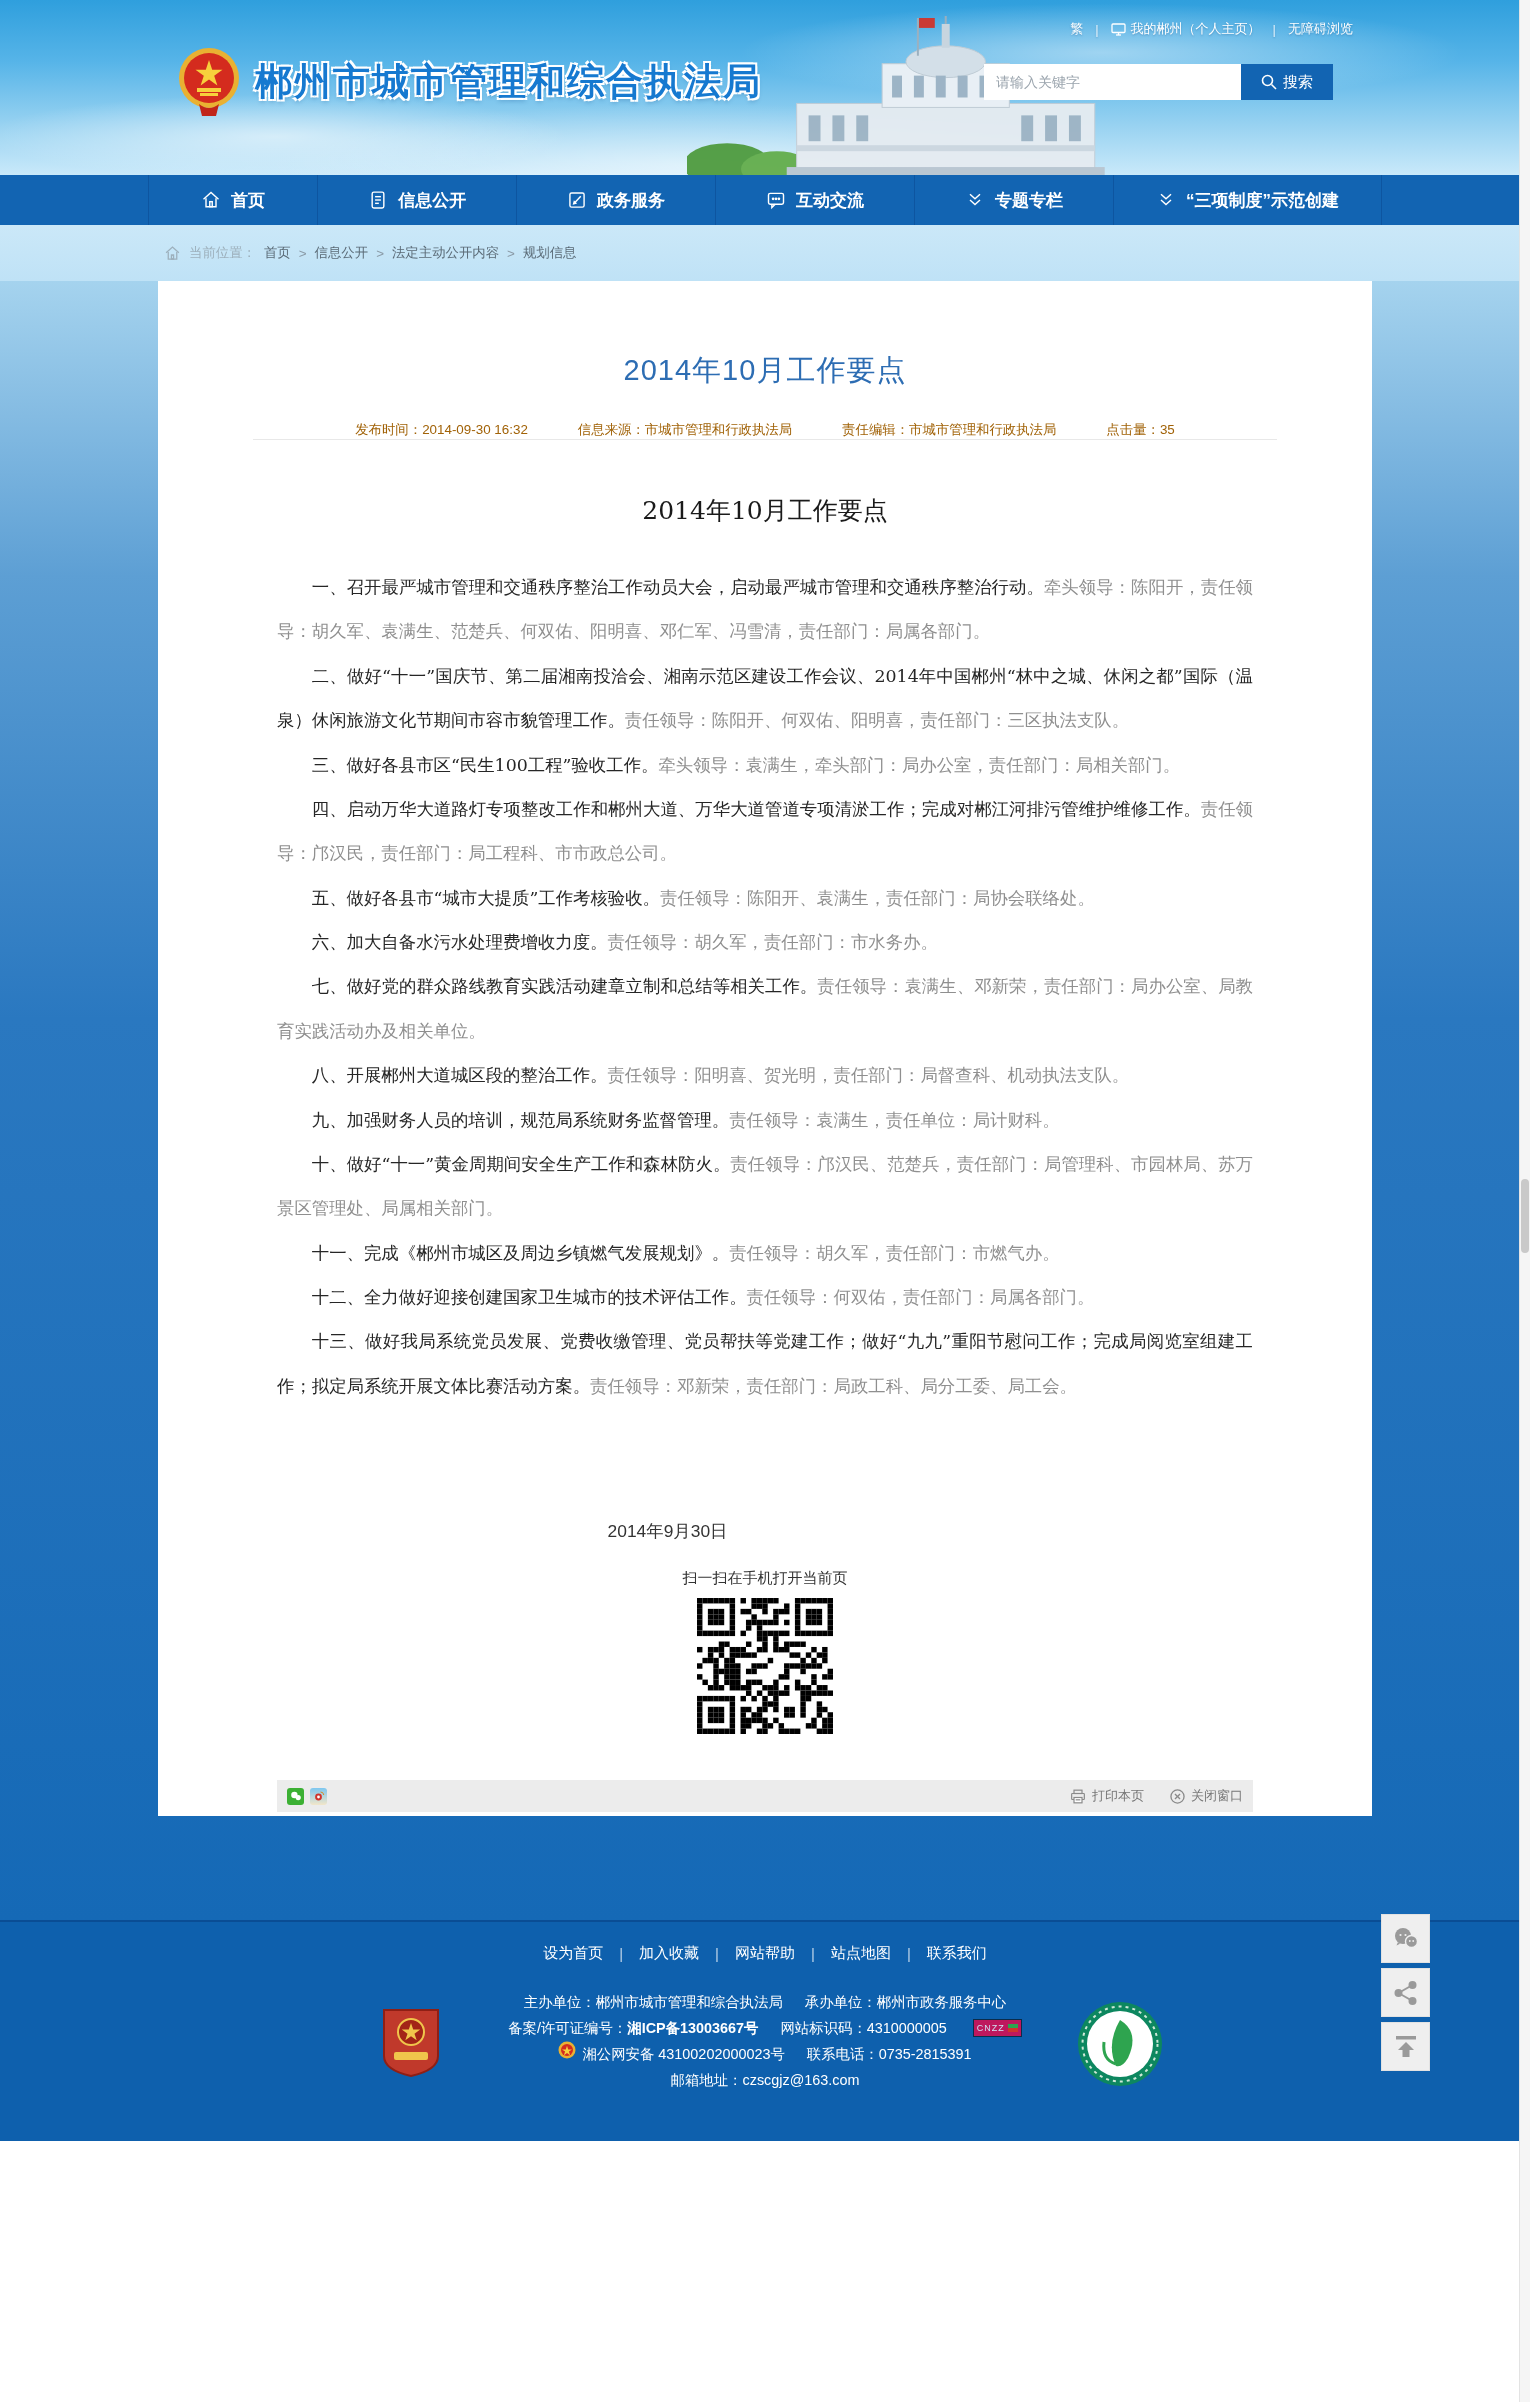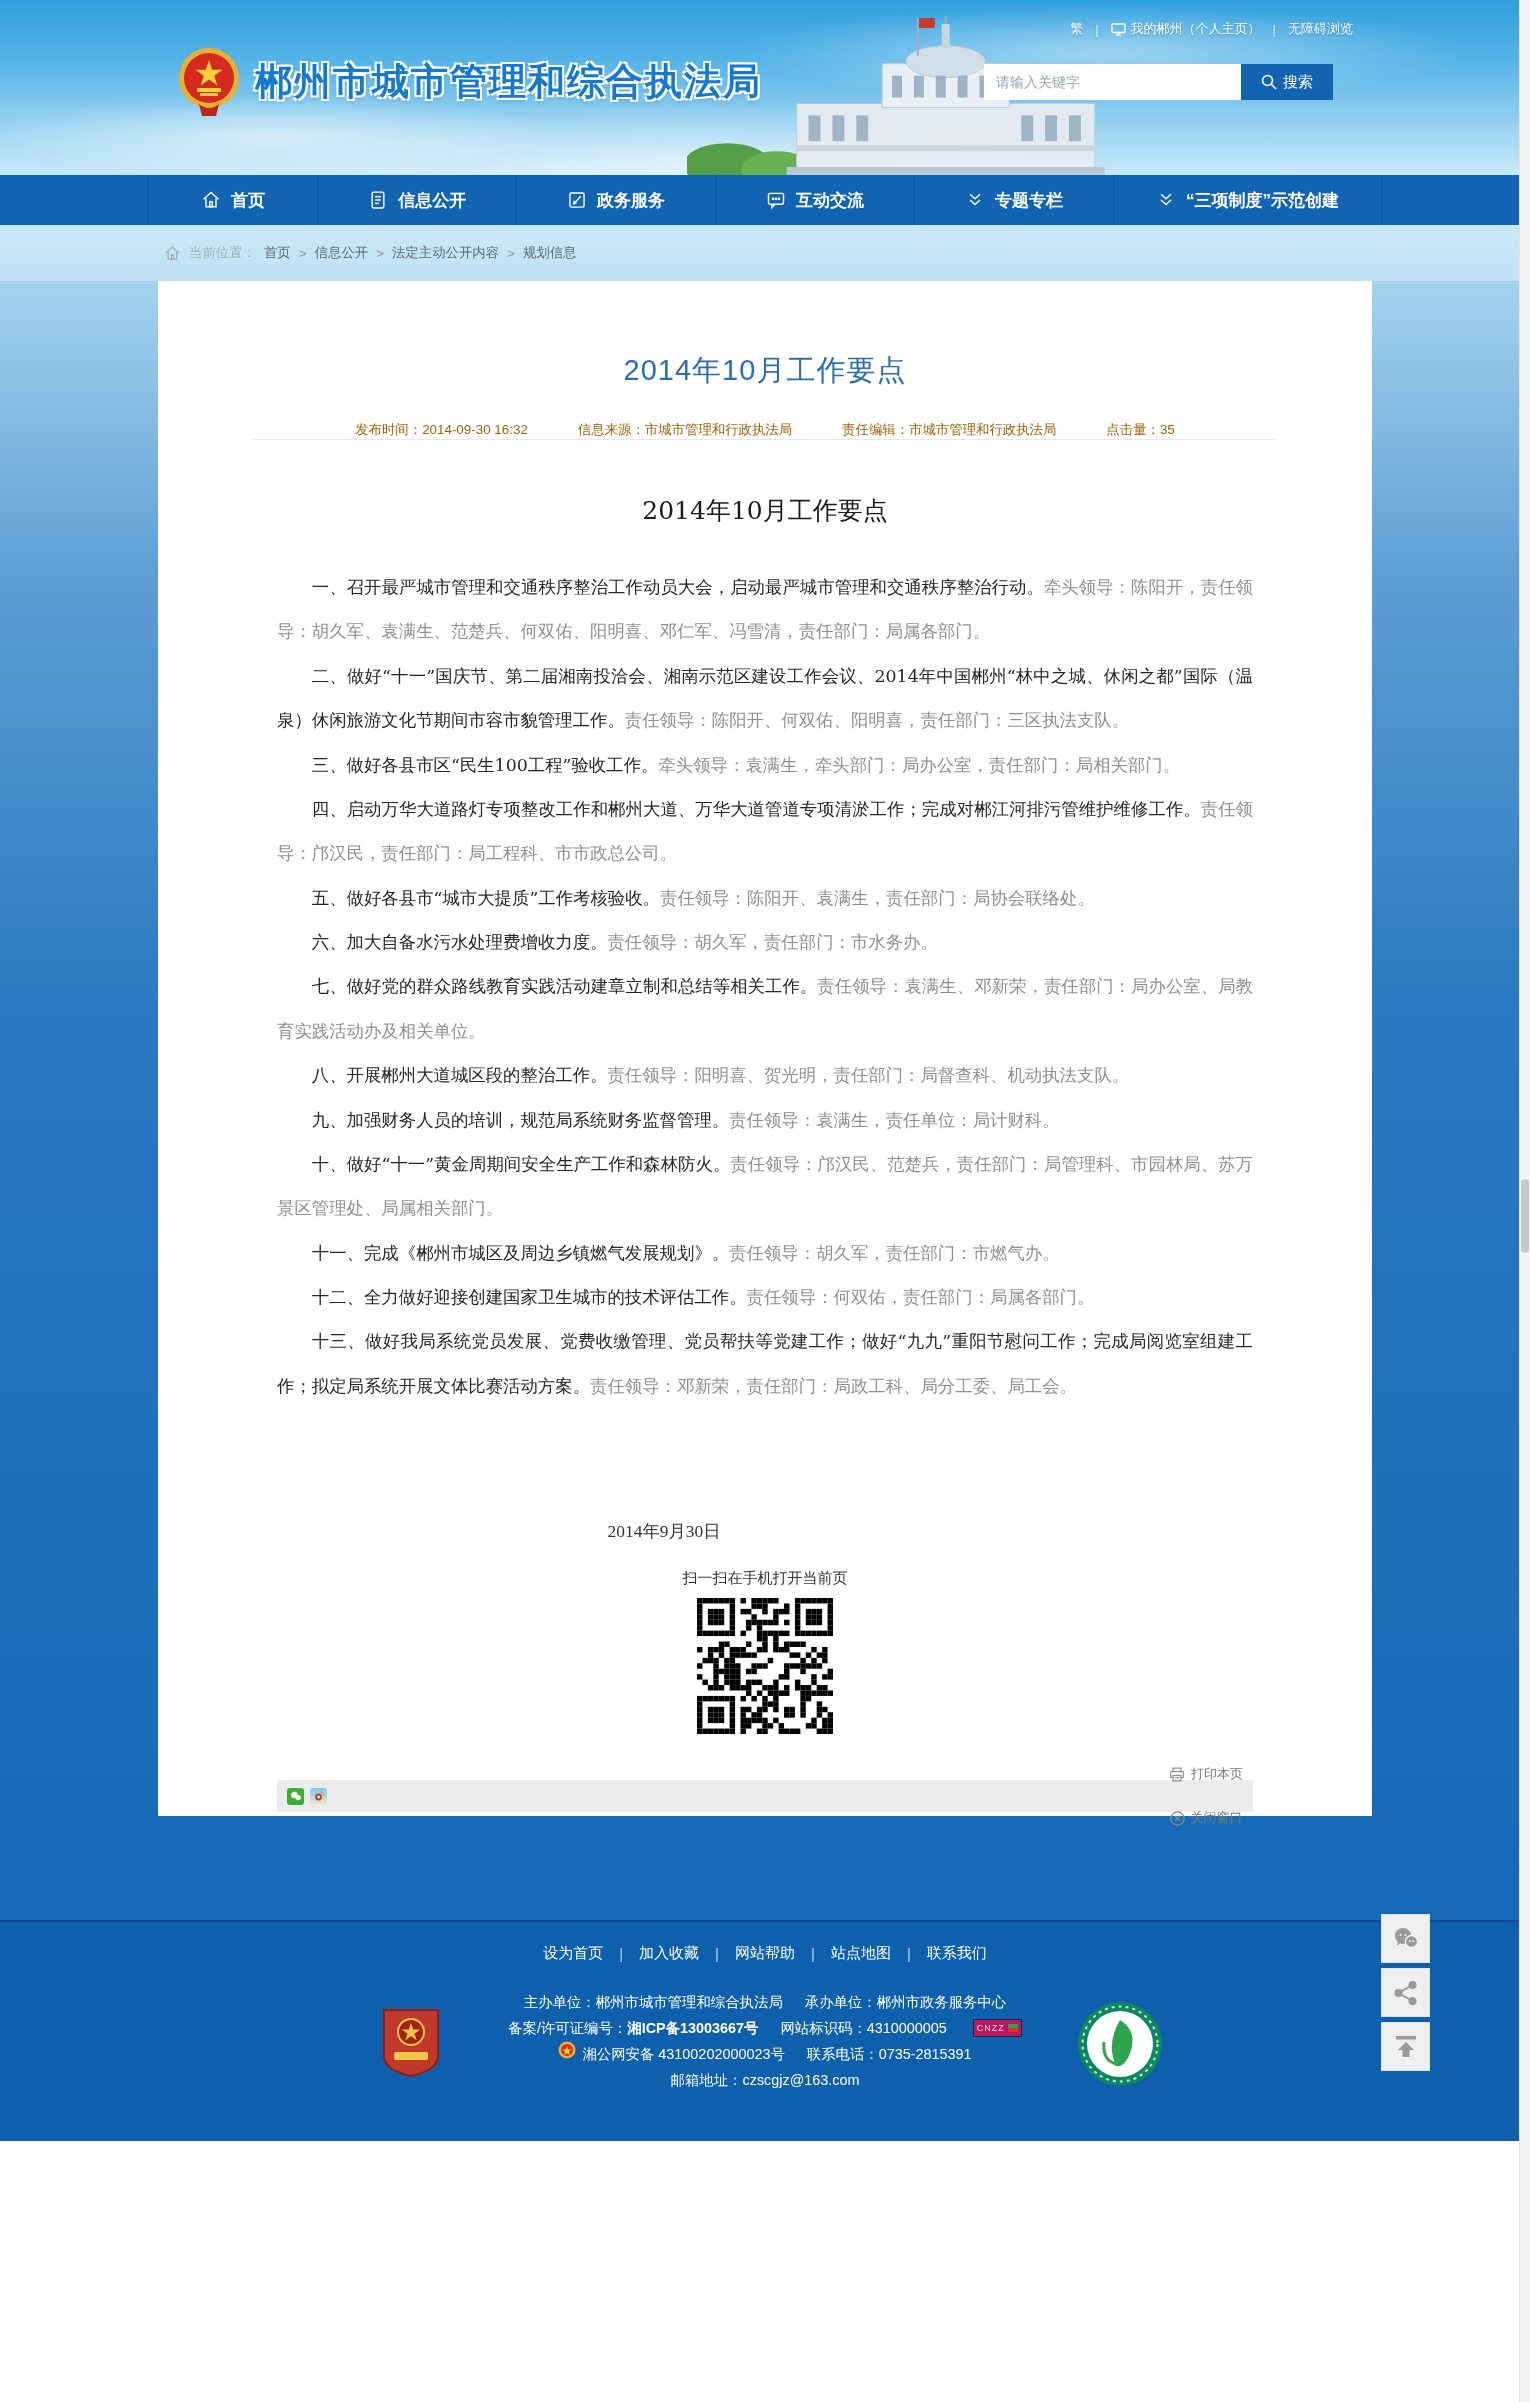--- a/index.html
+++ b/index.html
@@ -44,30 +44,30 @@
   .main{background:linear-gradient(180deg,#a5d3ee 0%,#5d9fd4 18%,#2a78c0 45%,#1569b6 100%);padding-bottom:104px;}
   .card{width:1214px;margin:0 auto;background:#fff;padding-top:70px;padding-bottom:4px;}
   .art-title{text-align:center;font-size:29px;font-weight:500;color:#2d6db3;letter-spacing:1px;}
   .art-meta{margin:30px 95px 0;border-bottom:1px solid #e8e8e8;
     text-align:center;font-size:13.4px;color:#a16207;display:flex;justify-content:center;gap:50px;}
   .art-inner{margin:0 119px;}
   .body-title{margin-top:54px;text-align:center;font-family:"DejaVu Serif","Liberation Serif",serif;font-size:25px;color:#1a1a1a;}
   .paras{margin-top:38px;}
   .para{margin:0;font-family:"DejaVu Serif","Liberation Serif",serif;font-size:17.4px;line-height:2.55;text-indent:2em;text-align:justify;color:#262626;}
   .pnote{color:#8f8f8f;}
-  .date-line{margin-top:111px;font-family:Liberation Serif, serif;font-size:17.4px;color:#333;text-indent:19em;}
+  .date-line{margin-top:111px;font-family:Liberation Sans, sans-serif;font-size:17.4px;color:#333;text-indent:19em;}
   .qr-caption{margin-top:26px;text-align:center;font-size:15px;color:#333;}
   .qr-wrap{margin-top:10px;display:flex;justify-content:center;}
   .qr{width:136px;height:136px;}
   .action-bar{margin-top:46px;height:32px;background:#ececec;display:flex;align-items:center;padding:0 10px;justify-content:space-between;}
   .share-group{display:flex;gap:6px;align-items:center;}
   .share-ico{width:17px;height:17px;border-radius:3px;display:flex;align-items:center;justify-content:center;cursor:pointer;}
   .wechat{background:#3cb034;}
   .weibo{background:linear-gradient(180deg,#7ec7f0,#f2e6c9);}
-  .act-group{display:flex;gap:26px;align-items:center;flex-direction:column;}
+  .act-group{display:flex;gap:26px;align-items:center;}
   .act-btn{display:flex;align-items:center;gap:6px;color:#777;font-size:13px;cursor:pointer;}
 
   
   .footer{position:relative;height:219px;background:#0e60ad;border-top:2px solid #0a4d94;color:#fff;}
   .foot-links{padding-top:22px;text-align:center;font-size:15px;display:flex;justify-content:center;gap:16px;align-items:center;}
   .foot-links a{color:#fff;text-decoration:none;cursor:pointer;}
   .foot-links .sep{opacity:.7;}
   .foot-info{margin-top:26px;text-align:center;font-size:14.4px;line-height:26px;}
   .foot-info .row{display:flex;justify-content:center;gap:22px;align-items:center;}
   .bold{font-weight:bold;}

